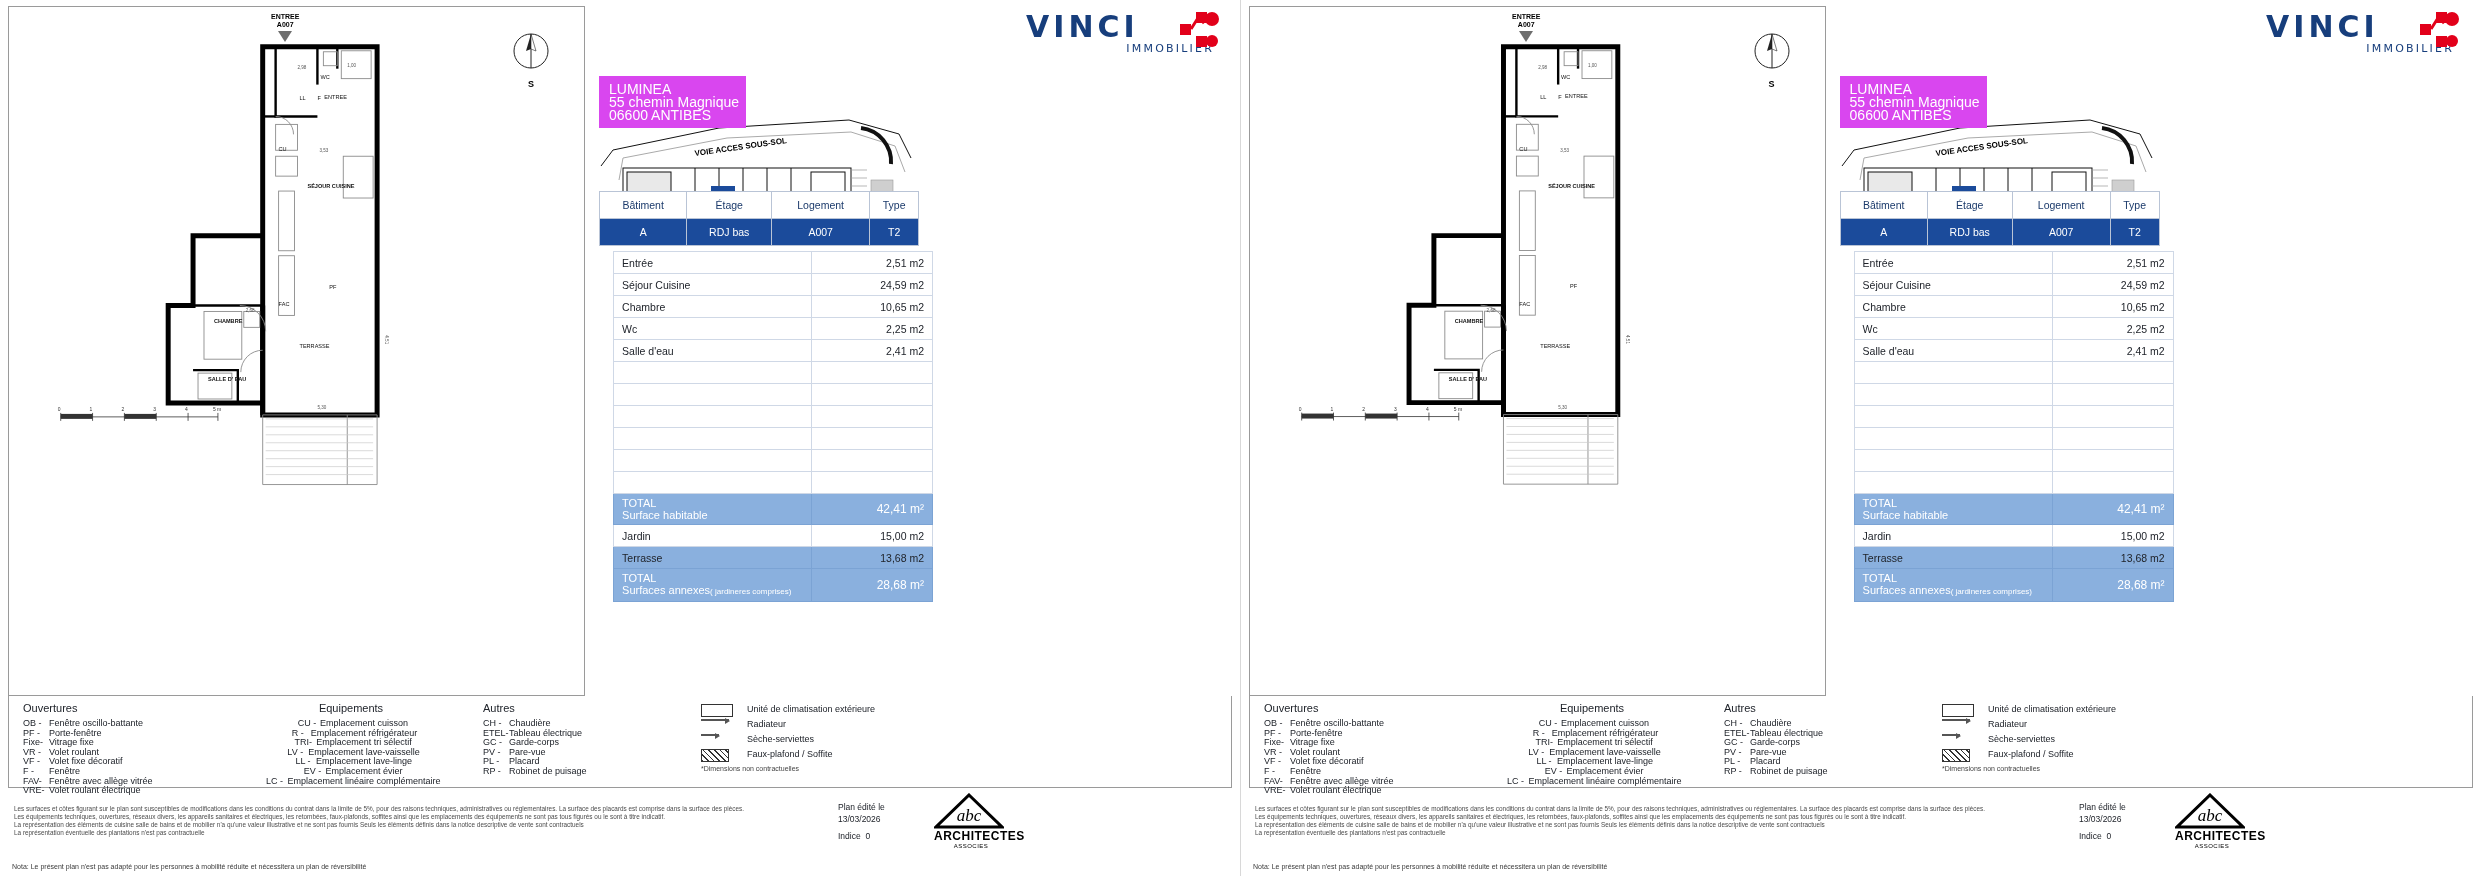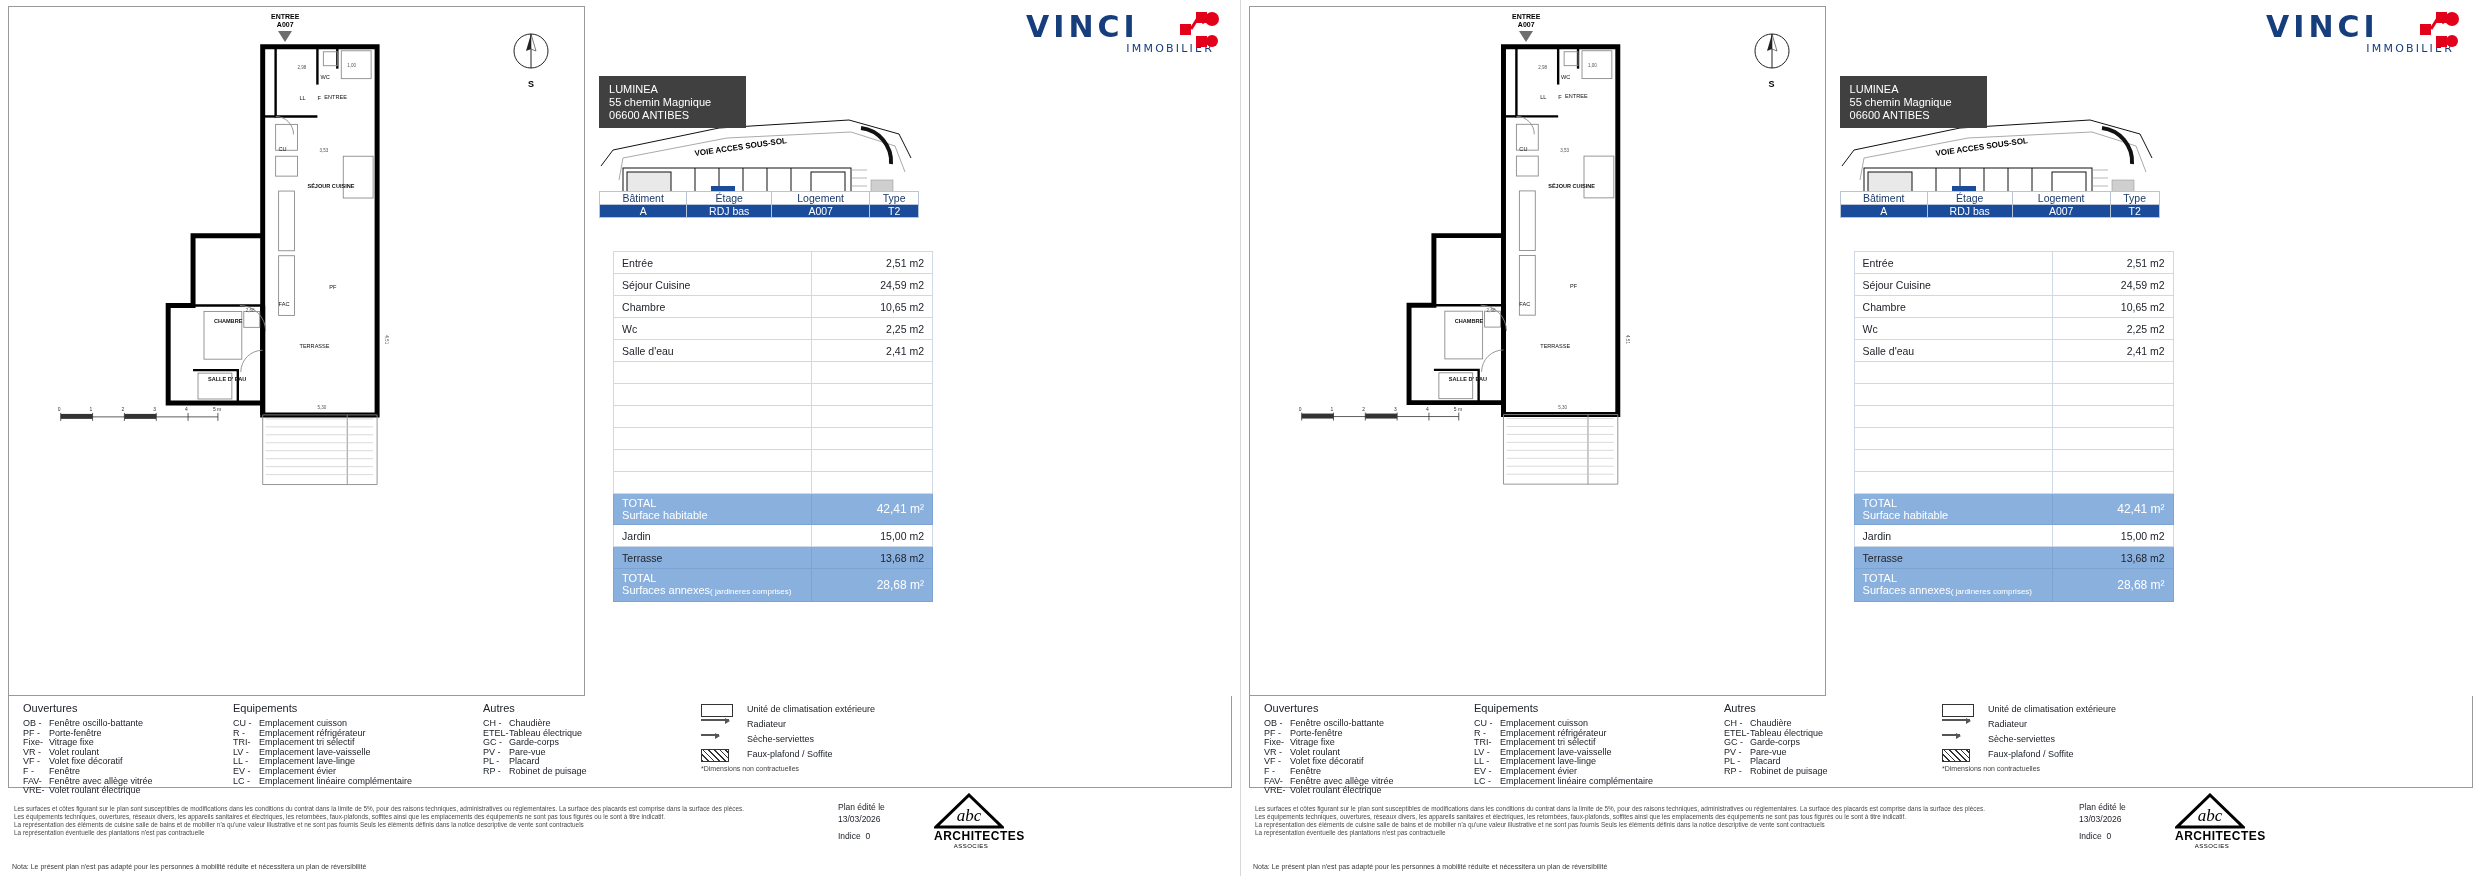--- a/index.html
+++ b/index.html
@@ -13,29 +13,29 @@
   .plan-box{position:relative;width:578px;height:690px;border:1px solid #9a9a9a;box-sizing:border-box;background:#fff;}
   .right-col{position:relative;width:648px;height:690px;box-sizing:border-box;padding-left:14px;}
 
   
   .vinci{position:absolute;right:16px;top:6px;width:190px;height:52px;}
   .vinci .word{font-family:"DejaVu Sans",sans-serif;font-weight:bold;font-size:30px;letter-spacing:4px;color:#173e7c;line-height:30px;}
   .vinci .sub{font-family:"DejaVu Sans",sans-serif;font-weight:normal;font-size:11px;letter-spacing:2.2px;color:#173e7c;text-align:right;padding-right:2px;}
   .vinci .mark{position:absolute;right:-6px;top:-2px;width:46px;height:40px;}
 
   
-  .addr{position:absolute;left:14px;top:70px;width:147px;height:52px;background:#404040;color:#fff;font-size:11px;line-height:13px;padding:7px 0 0 10px;box-sizing:border-box;}
+  .addr{position:absolute;left:14px;top:70px;width:147px;height:52px;background:#d946ef;color:#fff;font-size:14px;line-height:13px;padding:7px 0 0 10px;box-sizing:border-box;}
 
   
   .situ{position:absolute;left:14px;top:88px;width:320px;height:110px;}
   .situ svg{display:block;}
 
   
   .info-tbl{position:absolute;left:14px;top:185px;width:320px;border-collapse:collapse;font-size:10.5px;}
-  .info-tbl th,.info-tbl td{border:1px solid #b9c4d6;text-align:center;padding:0 0;font-weight:normal;color:#1b3a6b;}
+  .info-tbl th,.info-tbl td{border:1px solid #b9c4d6;text-align:center;padding:7px 0;font-weight:normal;color:#1b3a6b;}
   .info-tbl th{background:#fff;}
   .info-tbl td{background:#1b4b9b;color:#fff;}
 
   
   .surf-tbl{position:absolute;left:28px;top:245px;width:320px;border-collapse:collapse;font-size:10.5px;}
   .surf-tbl td{border:1px solid #cfd8e6;height:21px;padding:0 8px;color:#20242b;}
   .surf-tbl td.val{text-align:right;width:104px;}
   .surf-tbl tr.blank td{color:transparent;}
   .surf-tbl tr.total td{background:#8ab0de;color:#fff;border-color:#7ba3d4;font-size:11px;}
   .surf-tbl tr.total td.lbl{line-height:12px;padding-top:3px;padding-bottom:3px;}
@@ -51,21 +51,21 @@
   .entry .tri{width:0;height:0;border-left:7px solid transparent;border-right:7px solid transparent;border-top:11px solid #6e6e6e;margin:2px auto 0 auto;}
 
   
   .legend{position:relative;height:92px;border:1px solid #9a9a9a;border-top:none;box-sizing:border-box;display:flex;padding:6px 0 0 0;width:1224px;}
   .legend .col{box-sizing:border-box;padding-left:14px;}
   .legend .ttl{font-size:11px;margin-bottom:5px;color:#20242b;}
   .legend ul{list-style:none;margin:0;padding:0;}
   .legend li{font-size:9px;line-height:9.6px;white-space:nowrap;color:#20242b;}
   .legend li .k{display:inline-block;width:26px;}
   .col-a{width:210px;}
-  .col-b{width:250px;}
+  .col-b{width:250px;text-align:center;}
   .col-c{width:218px;}
   .col-d{width:330px;padding-top:2px;}
   .symrow{display:flex;align-items:flex-start;height:15px;font-size:9px;color:#20242b;}
   .symrow .sym{width:46px;display:flex;align-items:center;justify-content:flex-start;}
   .note{font-size:7px;color:#444;margin-top:1px;}
   .box-ac{width:30px;height:11px;border:1px solid #333;}
   .rad{width:28px;height:0;border-top:2px solid #555;position:relative;}
   .rad:after{content:"";position:absolute;right:-1px;top:-3px;border-left:5px solid #555;border-top:3px solid transparent;border-bottom:3px solid transparent;}
   .rad2{width:18px;}
   .hatch{width:26px;height:11px;border:1px solid #333;background:repeating-linear-gradient(45deg,#333 0 1px,#fff 1px 4px);}

